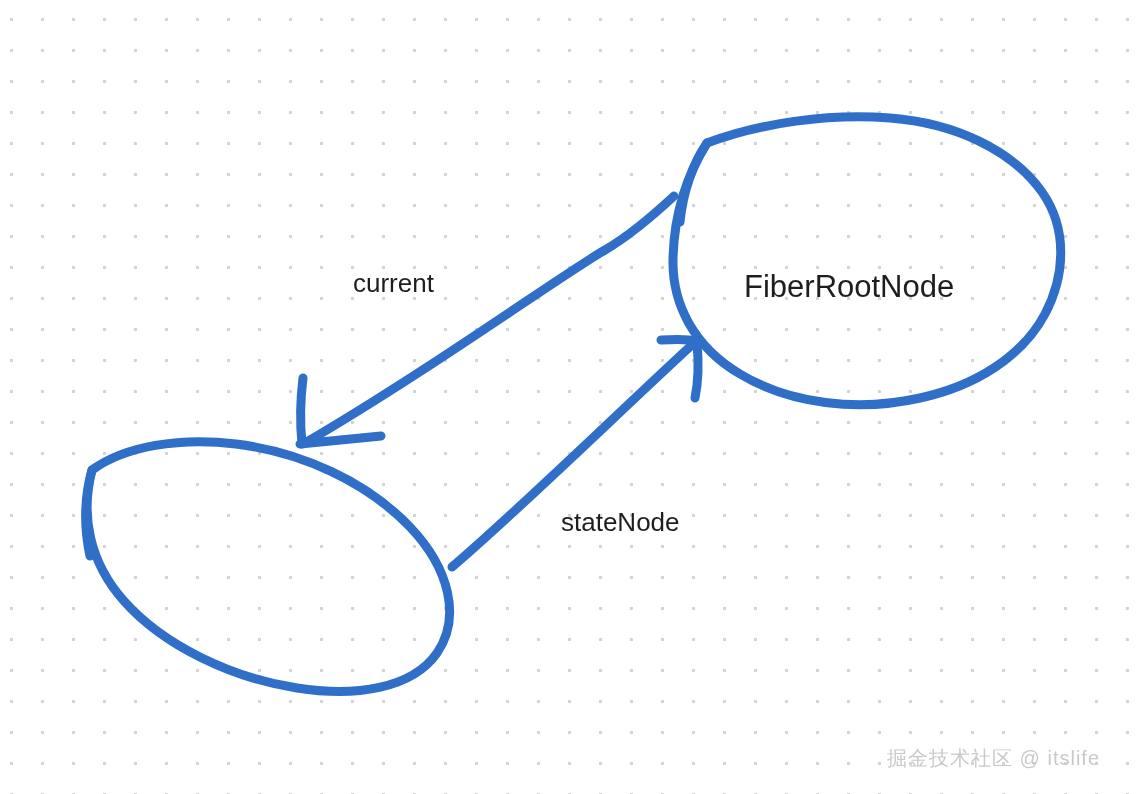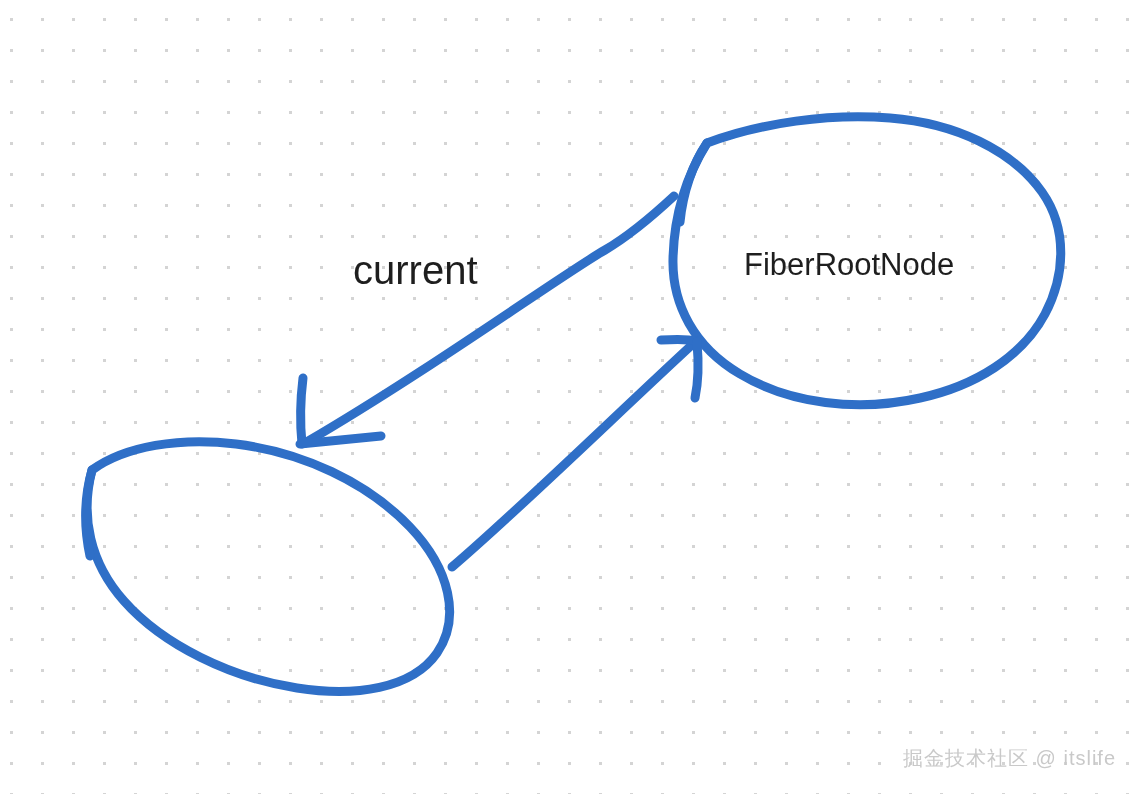--- a/index.html
+++ b/index.html
@@ -27,49 +27,51 @@
     height: 794px;
   }
   .node-label {
     position: absolute;
     color: #1e1e1e;
     font-family: "Liberation Sans", sans-serif;
     font-size: 31px;
     font-weight: 400;
     white-space: nowrap;
     line-height: 1;
+    margin-top: 22px;
   }
   .edge-label {
     position: absolute;
     color: #1e1e1e;
     font-family: "Liberation Sans", sans-serif;
-    font-size: 40px;
+    font-size: 26px;
     font-weight: 400;
     white-space: nowrap;
     line-height: 1;
+    margin-top: 20px;
   }
   #label-fiberrootnode {
     left: 744px;
     top: 249px;
   }
   #label-hostrootfiber {
     left: 125px;
     top: 533px;
   }
   #label-current {
     left: 353px;
     top: 250px;
   }
   #label-statenode {
     left: 561px;
     top: 489px;
   }
   #watermark {
     position: absolute;
-    right: 24px;
+    right: 40px;
     bottom: 22px;
     color: #c9c9c9;
     font-family: "Liberation Sans", sans-serif;
     font-size: 20px;
     letter-spacing: 1px;
     white-space: nowrap;
     user-select: none;
   }
 </style>
 </head>
@@ -117,16 +119,17 @@
       <path d="M 697,342 C 699,365 698,384 695,398" fill="none" stroke="#2f6fc7" stroke-width="9" stroke-linecap="round" stroke-linejoin="round"></path>
     </g>
 
   </svg>
 
   <div class="node-label" id="label-fiberrootnode">FiberRootNode</div>
 
 
   <div class="edge-label" id="label-current">current</div>
 
+  <div class="edge-label" id="label-statenode">stateNode</div>
 
   <div id="watermark">掘金技术社区 @ itslife</div>
 
 </div>
 
 </body></html>

